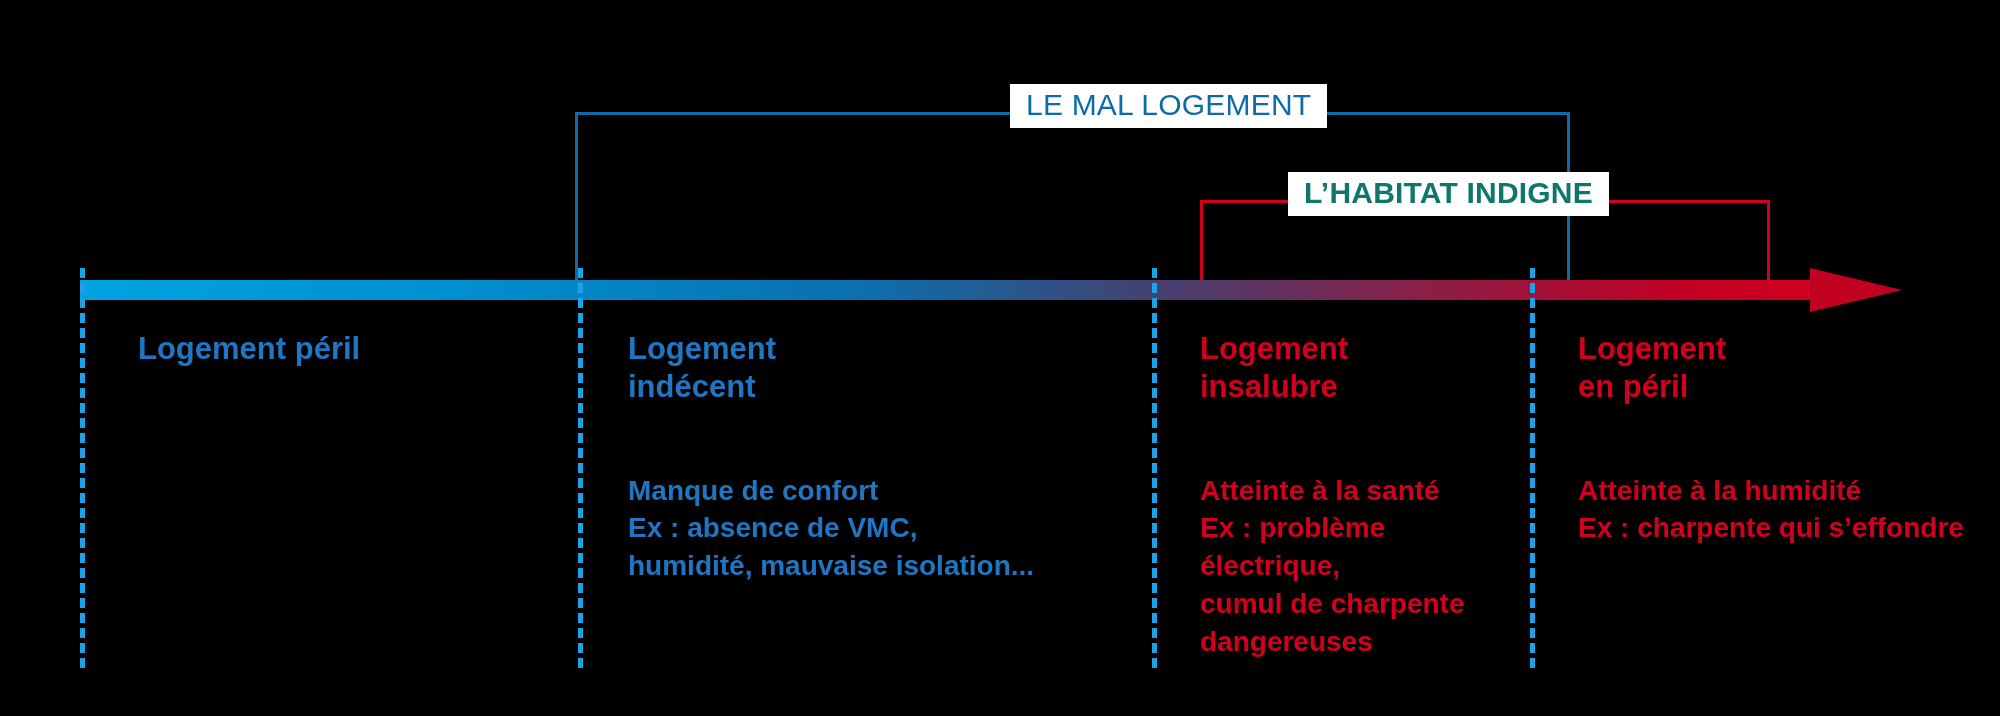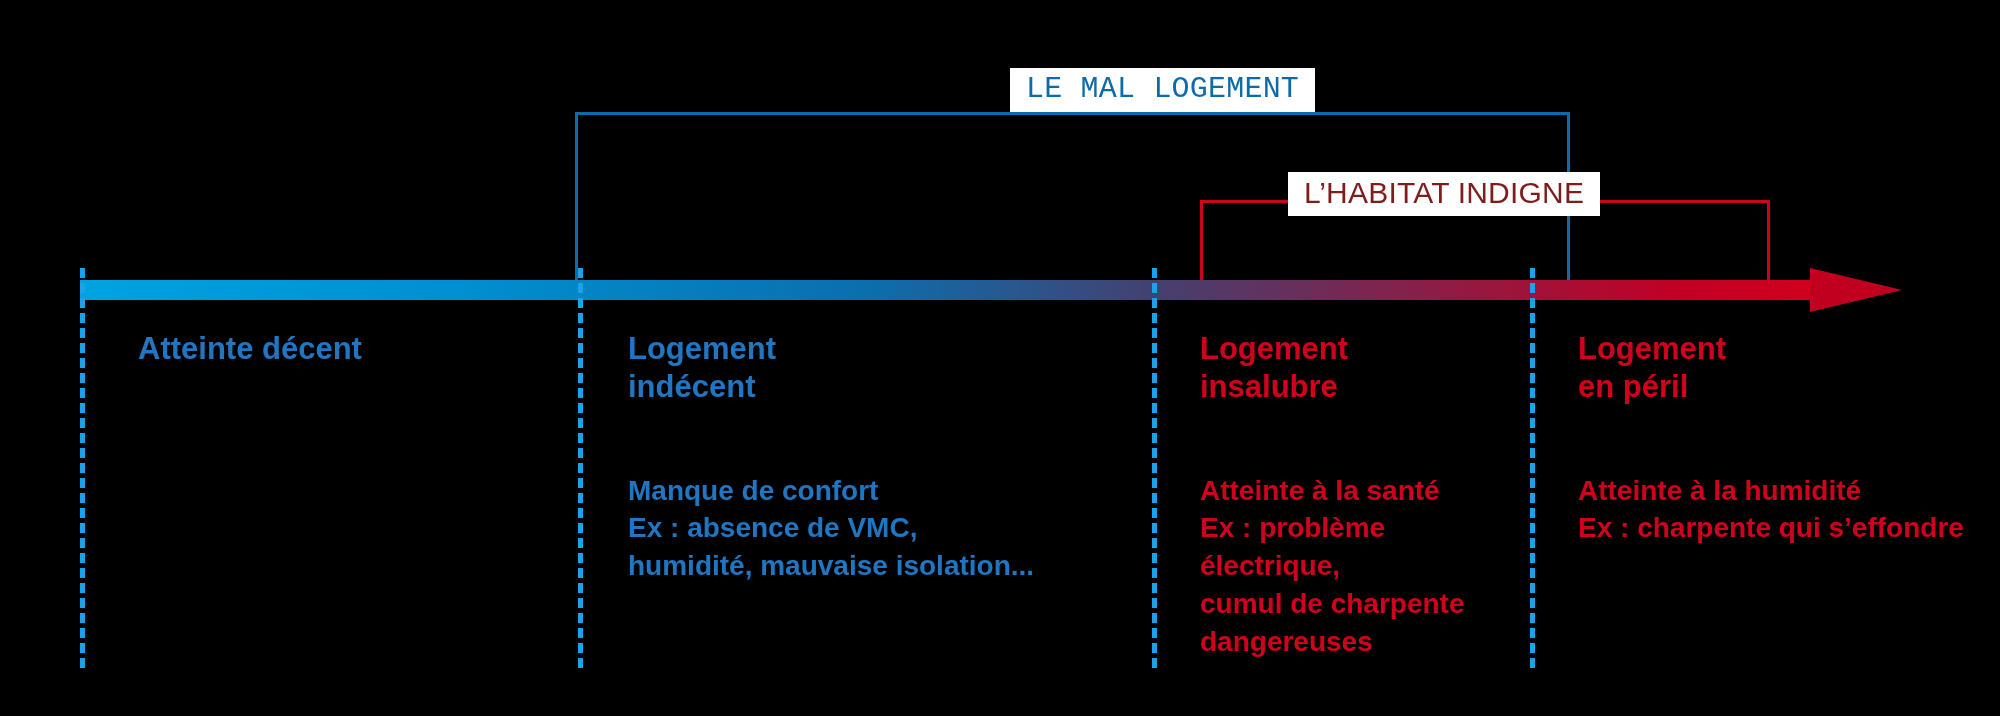--- a/index.html
+++ b/index.html
@@ -50,27 +50,27 @@
     background: #ffffff;
     padding: 6px 16px 8px 16px;
     font-size: 30px;
     line-height: 1;
     letter-spacing: 0.2px;
     white-space: nowrap;
   }
   .label-mal {
     color: #0d6ca8;
     left: 1010px;
-    top: 68px;
-    font-family: Liberation Mono, monospace;
+    top: 84px;
   }
   .label-indigne {
-    color: #7f1d1d;
+    color: #0f766e;
     left: 1288px;
     top: 172px;
+    font-weight: bold;
   }
 
   
   .arrow-wrap {
     position: absolute;
     left: 80px;
     top: 268px;
     width: 1830px;
     height: 44px;
   }
@@ -138,21 +138,21 @@
     <div class="arrow-bar"></div>
     <div class="arrow-head"></div>
   </div>
 
   <div class="vsep" style="left:80px;"></div>
   <div class="vsep" style="left:578px;"></div>
   <div class="vsep" style="left:1152px;"></div>
   <div class="vsep" style="left:1530px;"></div>
 
   <div class="col" style="left:138px; width:420px;">
-    <div class="col-title blue-txt">Atteinte décent</div>
+    <div class="col-title blue-txt">Logement péril</div>
     <div class="col-body blue-txt"></div>
   </div>
 
   <div class="col" style="left:628px; width:500px;">
     <div class="col-title blue-txt">Logement
 indécent</div>
     <div class="col-body blue-txt">Manque de confort
 Ex : absence de VMC,
 humidité, mauvaise isolation...</div>
   </div>

